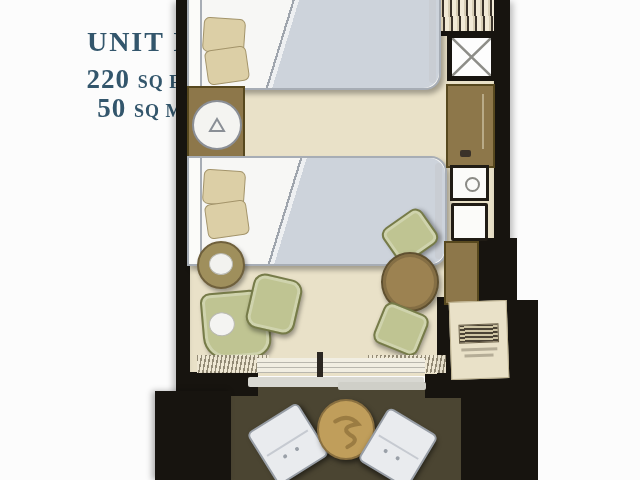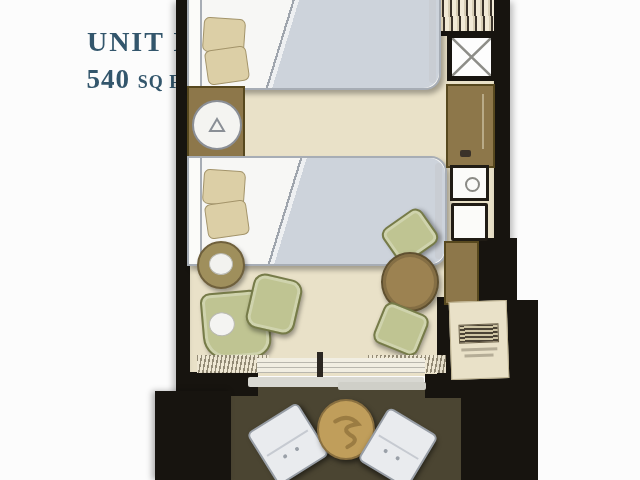--- a/index.html
+++ b/index.html
@@ -90,22 +90,26 @@
   svg{display:block;}
 </style>
 </head>
 <body>
 
 <div id="stage">
 
   <div class="unit-label">
     <div class="title">UNIT E</div>
     <div class="area">
-      <span>540</span>
+      <span>220</span>
       <span class="unit">SQ FT</span>
+    </div>
+    <div class="area">
+      <span>50</span>
+      <span class="unit">SQ M</span>
     </div>
   </div>
 
   <div class="floor-main"></div>
   <div class="floor-balcony"></div>
 
   <div class="wall" style="left:176px;top:0;width:14px;height:394px;box-shadow:-3px 2px 6px rgba(0,0,0,.25);"></div>
   <div class="wall" style="left:494px;top:0;width:16px;height:243px;box-shadow:3px 2px 6px rgba(0,0,0,.25);"></div>
   <div class="wall" style="left:479px;top:238px;width:38px;height:74px;"></div>
   <div class="wall" style="left:505px;top:300px;width:33px;height:83px;"></div>

